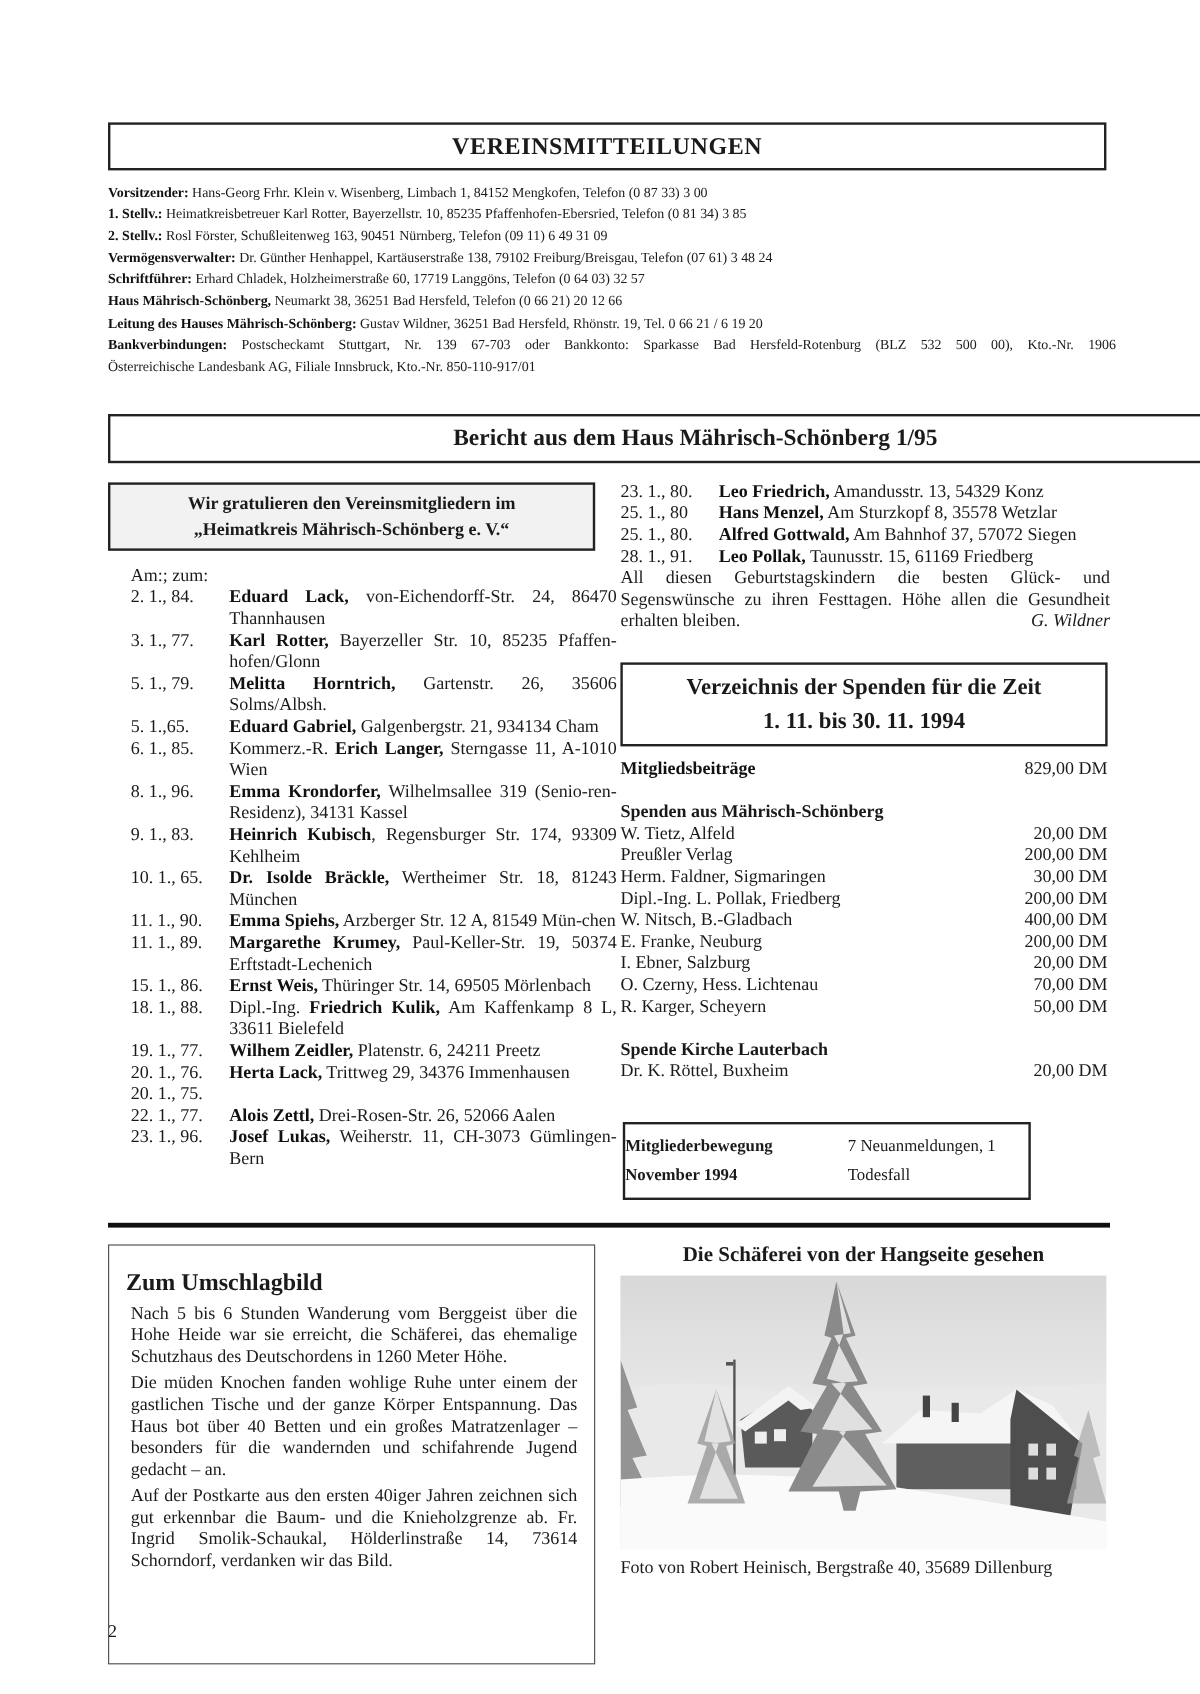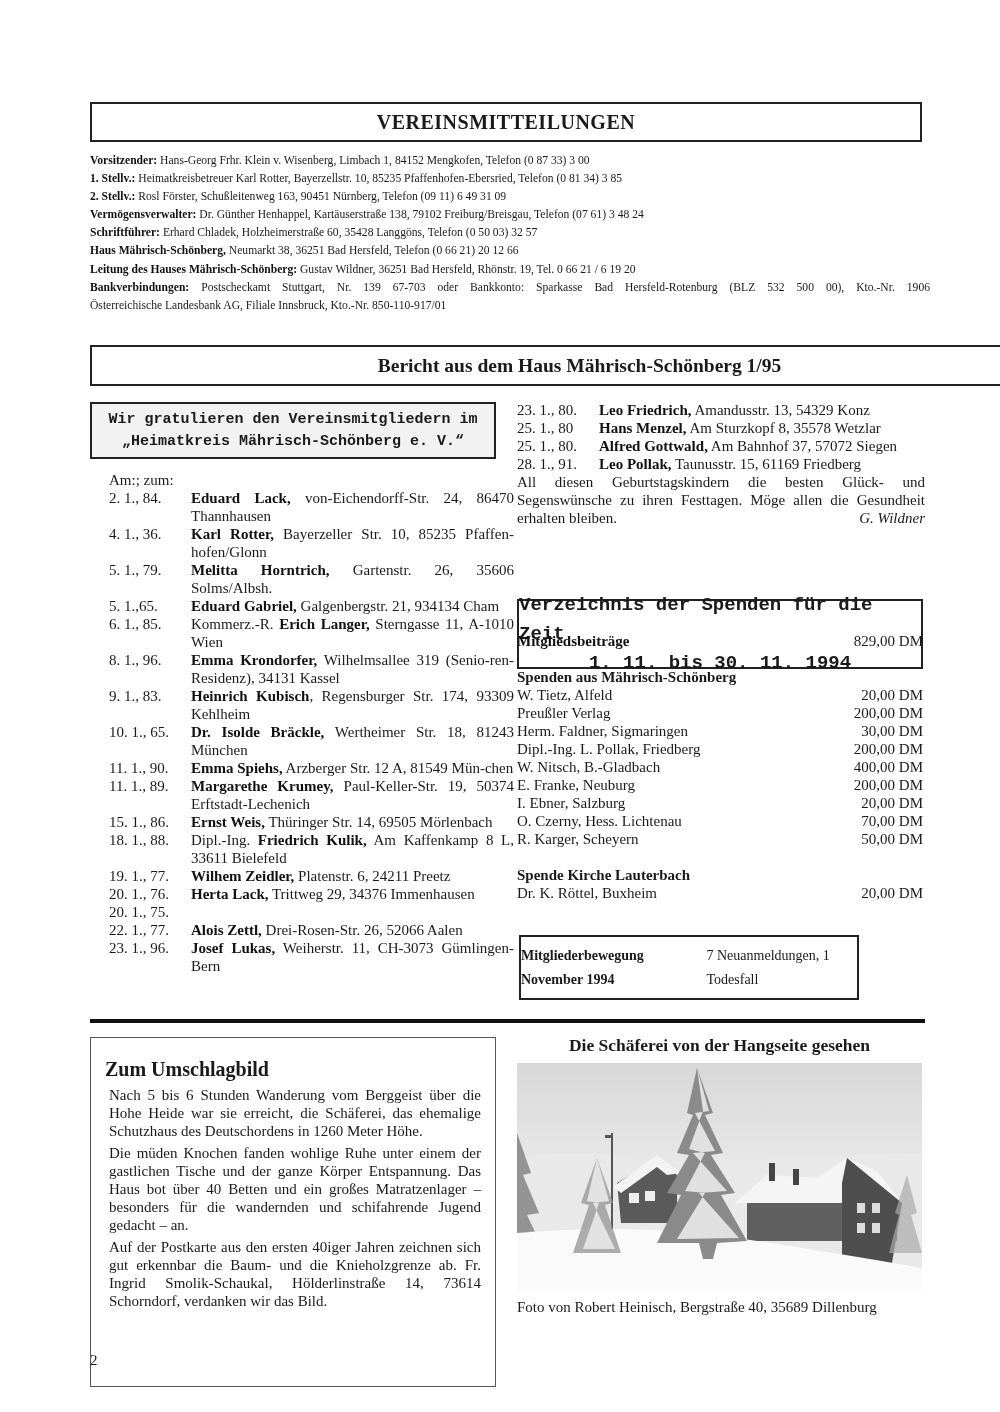--- a/index.html
+++ b/index.html
@@ -1,20 +1,20 @@
 <!DOCTYPE html>
 <html><head>
 <meta charset="utf-8">
 <style>
   html,body{margin:0;padding:0;background:#fff;}
   body{width:1000px;height:1412px;position:relative;overflow:hidden;font-family:"Liberation Serif","DejaVu Serif",serif;color:#1a1a1a;}
   .abs{position:absolute;}
   .box{border:2px solid #222;box-sizing:border-box;}
   .title-box{display:flex;align-items:center;justify-content:center;font-weight:bold;}
-  .sans{font-family:Liberation Mono, monospace;}
+  .sans{font-family:Liberation Serif, serif;}
   b{font-weight:bold;color:#111;}
 
   
   #vm-title{left:90px;top:102px;width:832px;height:40px;font-size:20px;letter-spacing:0.5px;}
   #vm-list{left:90px;top:152px;width:840px;font-size:11.6px;line-height:18.1px;}
   #vm-list .line{white-space:nowrap;}
   #vm-list .justify{text-align:justify;text-align-last:justify;white-space:normal;}
 
   
   #bericht-title{left:90px;top:345px;width:979px;height:41px;font-size:19.5px;}
@@ -26,21 +26,21 @@
   .bd-date{width:82px;flex:0 0 82px;}
   .bd-text{flex:1;text-align:justify;}
   #bd-amzum{margin-bottom:0;}
 
   #bd-right{left:517px;top:401px;width:408px;font-size:15px;line-height:18px;}
   #bd-right .bd-date{width:82px;flex:0 0 82px;}
   #closing{text-align:justify;}
   #signature{text-align:right;font-style:italic;margin-top:-18px;}
 
   
-  #spenden-box{left:517px;top:552px;width:406px;height:70px;flex-direction:column;font-size:19px;line-height:29px;margin-top:47px;}
+  #spenden-box{left:517px;top:552px;width:406px;height:70px;flex-direction:column;font-size:19px;line-height:29px;}
   #spenden{left:517px;top:632px;width:406px;font-size:15px;line-height:18px;}
   .sp-row{display:flex;justify-content:space-between;}
   .sp-head{font-weight:bold;}
   .gap{height:18px;}
 
   
   #mb-box{left:519px;top:935px;width:340px;height:65px;font-size:14px;line-height:24px;font-weight:normal;}
   #mb-box .mb-h{font-weight:bold;}
 
   
@@ -62,21 +62,21 @@
 
 <div id="vm-title" class="abs box title-box">
   <span>VEREINSMITTEILUNGEN</span>
 </div>
 
 <div id="vm-list" class="abs">
   <div class="line"><b>Vorsitzender:</b><span> Hans-Georg Frhr. Klein v. Wisenberg, Limbach 1, 84152 Mengkofen, Telefon (0 87 33) 3 00</span></div>
   <div class="line"><b>1. Stellv.:</b><span> Heimatkreisbetreuer Karl Rotter, Bayerzellstr. 10, 85235 Pfaffenhofen-Ebersried, Telefon (0 81 34) 3 85</span></div>
   <div class="line"><b>2. Stellv.:</b><span> Rosl Förster, Schußleitenweg 163, 90451 Nürnberg, Telefon (09 11) 6 49 31 09</span></div>
   <div class="line"><b>Vermögensverwalter:</b><span> Dr. Günther Henhappel, Kartäuserstraße 138, 79102 Freiburg/Breisgau, Telefon (07 61) 3 48 24</span></div>
-  <div class="line"><b>Schriftführer:</b><span> Erhard Chladek, Holzheimerstraße 60, 35428 Langgöns, Telefon (0 50 03) 32 57</span></div>
+  <div class="line"><b>Schriftführer:</b><span> Erhard Chladek, Holzheimerstraße 60, 17719 Langgöns, Telefon (0 64 03) 32 57</span></div>
   <div class="line"><b>Haus Mährisch-Schönberg,</b><span> Neumarkt 38, 36251 Bad Hersfeld, Telefon (0 66 21) 20 12 66</span></div>
   <div class="line"><b>Leitung des Hauses Mährisch-Schönberg:</b><span> Gustav Wildner, 36251 Bad Hersfeld, Rhönstr. 19, Tel. 0 66 21 / 6 19 20</span></div>
   <div class="justify"><b>Bankverbindungen:</b><span> Postscheckamt Stuttgart, Nr. 139 67-703 oder Bankkonto: Sparkasse Bad Hersfeld-Rotenburg (BLZ 532 500 00), Kto.-Nr. 1906</span></div>
   <div class="line">Österreichische Landesbank AG, Filiale Innsbruck, Kto.-Nr. 850-110-917/01</div>
 </div>
 
 <div id="bericht-title" class="abs box title-box">
   <span>Bericht aus dem Haus Mährisch-Schönberg 1/95</span>
 </div>
 
@@ -86,21 +86,21 @@
 </div>
 
 <div id="grat-list" class="abs">
   <div id="bd-amzum">Am:; zum:</div>
   <div id="bd-left-rows">
       <div class="bd-row">
         <div class="bd-date">2. 1., 84.</div>
         <div class="bd-text"><span></span><b>Eduard Lack,</b><span> von-Eichendorff-Str. 24, 86470 Thannhausen</span></div>
       </div>
       <div class="bd-row">
-        <div class="bd-date">4. 1., 36.</div>
+        <div class="bd-date">3. 1., 77.</div>
         <div class="bd-text"><span></span><b>Karl Rotter,</b><span> Bayerzeller Str. 10, 85235 Pfaffen-hofen/Glonn</span></div>
       </div>
       <div class="bd-row">
         <div class="bd-date">5. 1., 79.</div>
         <div class="bd-text"><span></span><b>Melitta Horntrich,</b><span> Gartenstr. 26, 35606 Solms/Albsh.</span></div>
       </div>
       <div class="bd-row">
         <div class="bd-date">5. 1.,65.</div>
         <div class="bd-text"><span></span><b>Eduard Gabriel,</b><span> Galgenbergstr. 21, 934134 Cham</span></div>
       </div>
@@ -170,21 +170,21 @@
       </div>
       <div class="bd-row">
         <div class="bd-date">25. 1., 80.</div>
         <div class="bd-text"><span></span><b>Alfred Gottwald,</b><span> Am Bahnhof 37, 57072 Siegen</span></div>
       </div>
       <div class="bd-row">
         <div class="bd-date">28. 1., 91.</div>
         <div class="bd-text"><span></span><b>Leo Pollak,</b><span> Taunusstr. 15, 61169 Friedberg</span></div>
       </div>
     </div>
-  <div id="closing">All diesen Geburtstagskindern die besten Glück- und Segenswünsche zu ihren Festtagen. Möge allen die Gesundheit erhalten bleiben.</div>
+  <div id="closing">All diesen Geburtstagskindern die besten Glück- und Segenswünsche zu ihren Festtagen. Höhe allen die Gesundheit erhalten bleiben.</div>
   <div id="signature">G. Wildner</div>
 </div>
 
 <div id="spenden-box" class="abs box title-box sans">
   <div>Verzeichnis der Spenden für die Zeit</div>
   <div>1. 11. bis 30. 11. 1994</div>
 </div>
 
 <div id="spenden" class="abs">
   <div class="sp-row">

